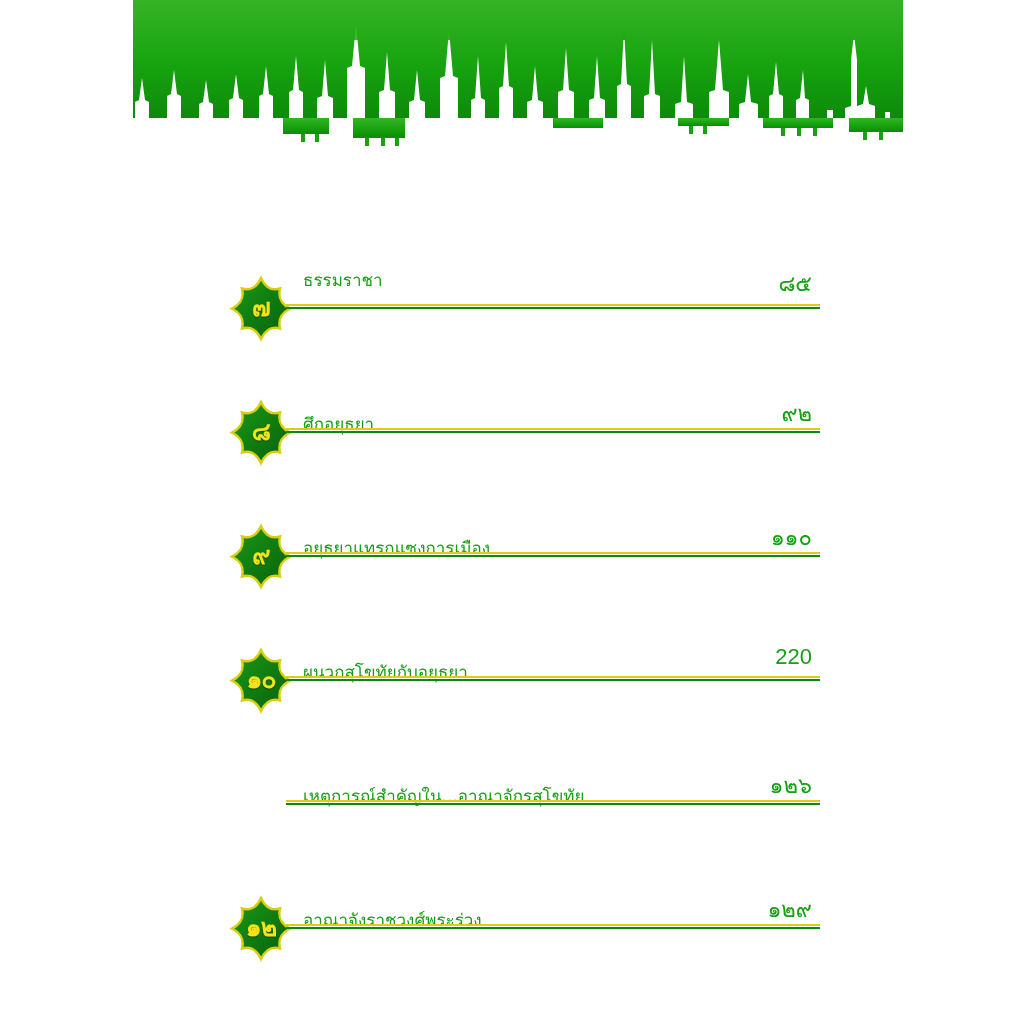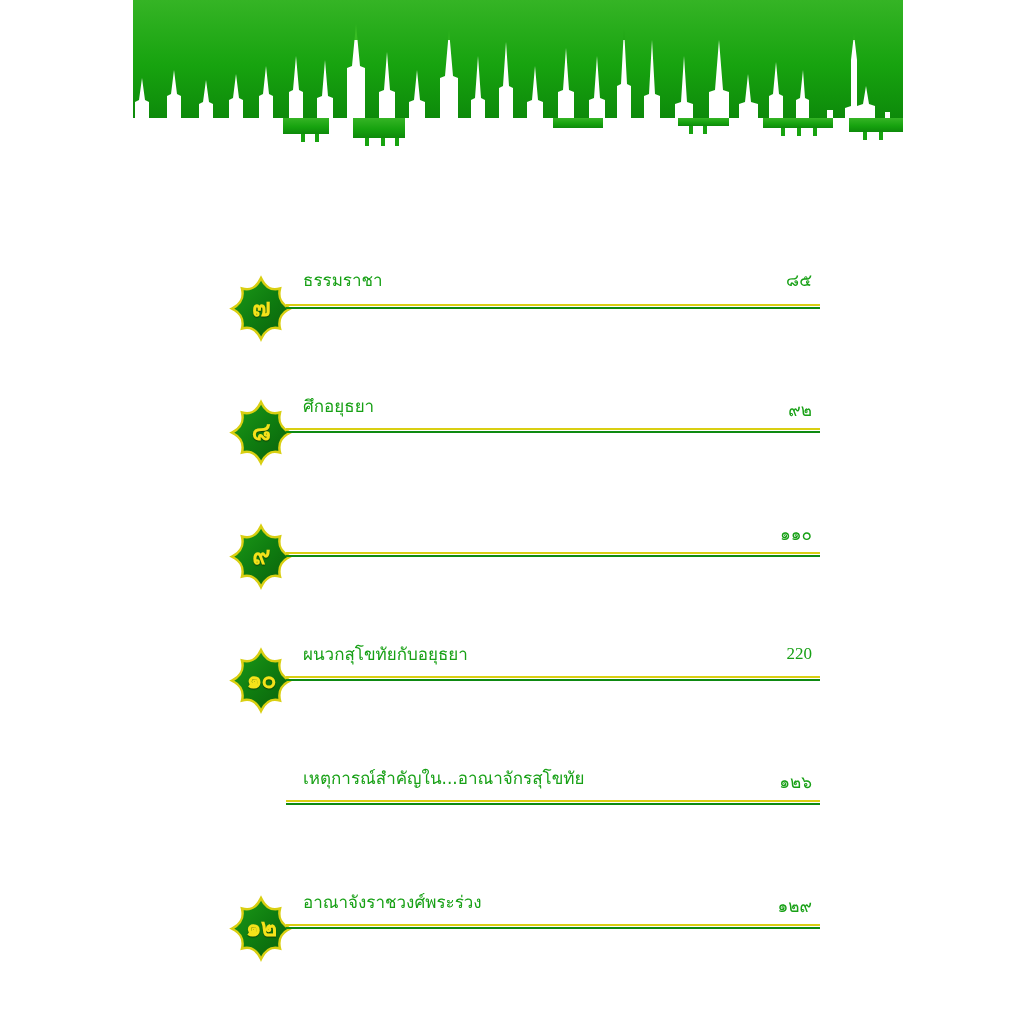--- a/index.html
+++ b/index.html
@@ -62,33 +62,33 @@
     color: #f4e21a;
     font-size: 25px;
     font-weight: bold;
     font-family: "DejaVu Sans", sans-serif;
     text-shadow: 0 1px 1px rgba(0,0,0,0.45);
     letter-spacing: -1px;
   }
   .entry-title {
     position: absolute;
     left: 303px;
-    top: 0;
+    top: 18px;
     color: #17a015;
     font-size: 17px;
     font-family: "DejaVu Sans", sans-serif;
     white-space: nowrap;
   }
   .entry-page {
     position: absolute;
     right: 212px;
     top: 4px;
     color: #17a015;
-    font-size: 17px;
-    font-family: Liberation Serif, serif;
+    font-size: 22px;
+    font-family: Liberation Sans, sans-serif;
     white-space: nowrap;
     text-align: left;
   }
   
   .rule {
     position: absolute;
     left: 286px;
     right: 204px;
     top: 36px;
     height: 5px;
@@ -234,20 +234,21 @@
   <div class="toc-row">
     <div class="badge">
       <svg width="78" height="78" viewBox="0 0 78 78" xmlns="http://www.w3.org/2000/svg">
         <path d="M39 2 C44 12 50 14 58 12 C56 20 58 26 68 31
                  C58 36 56 42 58 50 C50 48 44 50 39 60
                  C34 50 28 48 20 50 C22 42 20 36 10 31
                  C20 26 22 20 20 12 C28 14 34 12 39 2 Z" transform="translate(0,8) scale(1.0,1.05)" fill="url(#bg1)" stroke="#d9cf12" stroke-width="2.5"></path>
       </svg>
       <div class="badge-num">๙</div>
     </div>
+    <div class="entry-title">อยุธยาแทรกแซงการเมือง</div>
     <div class="rule">
       <div class="line-top"></div>
       <div class="line-bot"></div>
     </div>
     <div class="entry-page">๑๑๐</div>
   </div>
 
   <div class="toc-row">
     <div class="badge">
       <svg width="78" height="78" viewBox="0 0 78 78" xmlns="http://www.w3.org/2000/svg">

